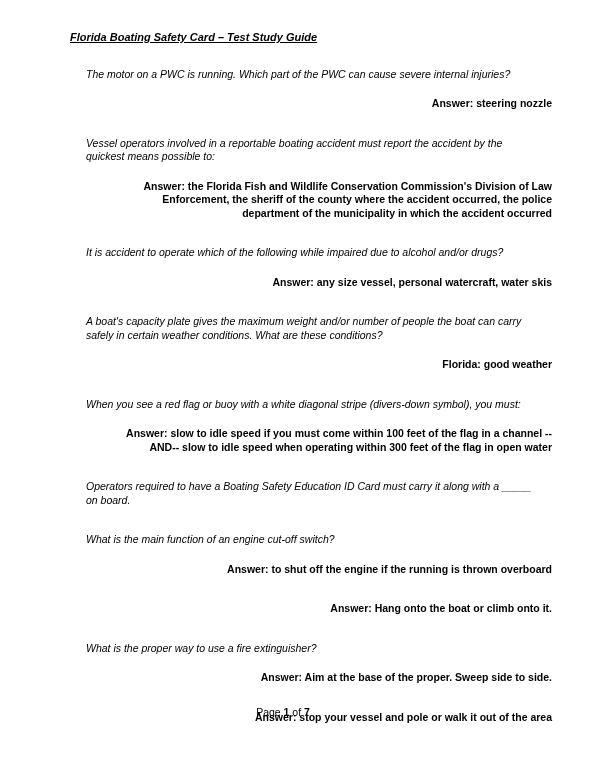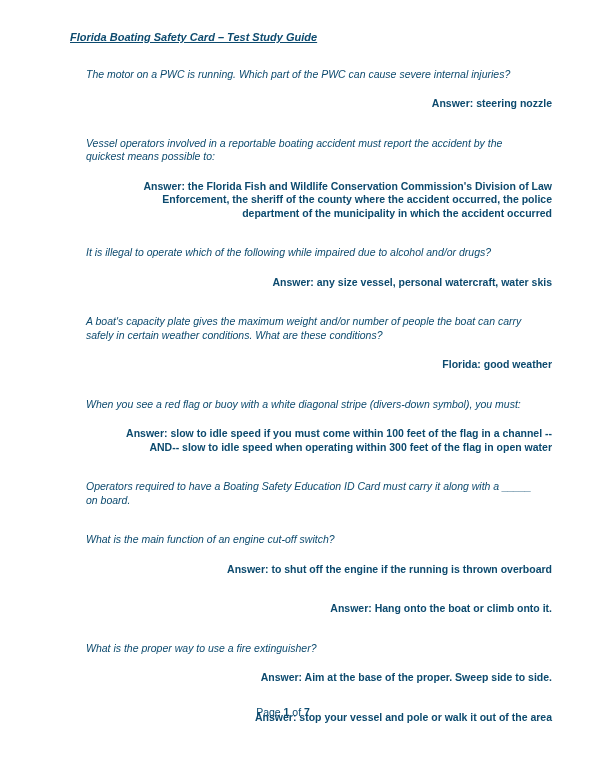--- a/index.html
+++ b/index.html
@@ -6,21 +6,21 @@
     margin: 0;
     padding: 0;
     background: #ffffff;
   }
   .page {
     position: relative;
     width: 600px;
     height: 776px;
     background: #ffffff;
     font-family: "Liberation Sans", sans-serif;
-    color: #0c4a6e;
+    color: #000000;
     overflow: hidden;
   }
   .content {
     position: absolute;
     left: 70px;
     top: 31px;
     width: 482px;
     font-size: 10.5px;
     line-height: 13.5px;
   }
@@ -69,21 +69,21 @@
     <p class="question">The motor on a PWC is running. Which part of the PWC can cause severe internal injuries?</p>
     <p class="answer">Answer: steering nozzle</p>
   </div>
 
   <div class="qa-item">
     <p class="question">Vessel operators involved in a reportable boating accident must report the accident by the quickest means possible to:</p>
     <p class="answer">Answer: the Florida Fish and Wildlife Conservation Commission's Division of Law Enforcement, the sheriff of the county where the accident occurred, the police department of the municipality in which the accident occurred</p>
   </div>
 
   <div class="qa-item">
-    <p class="question">It is illegal to operate which of the following while impaired due to alcohol and/or drugs?</p>
+    <p class="question">It is accident to operate which of the following while impaired due to alcohol and/or drugs?</p>
     <p class="answer">Answer: any size vessel, personal watercraft, water skis</p>
   </div>
 
   <div class="qa-item">
     <p class="question">A boat's capacity plate gives the maximum weight and/or number of people the boat can carry safely in certain weather conditions. What are these conditions?</p>
     <p class="answer">Florida: good weather</p>
   </div>
 
   <div class="qa-item">
     <p class="question">When you see a red flag or buoy with a white diagonal stripe (divers-down symbol), you must:</p>

